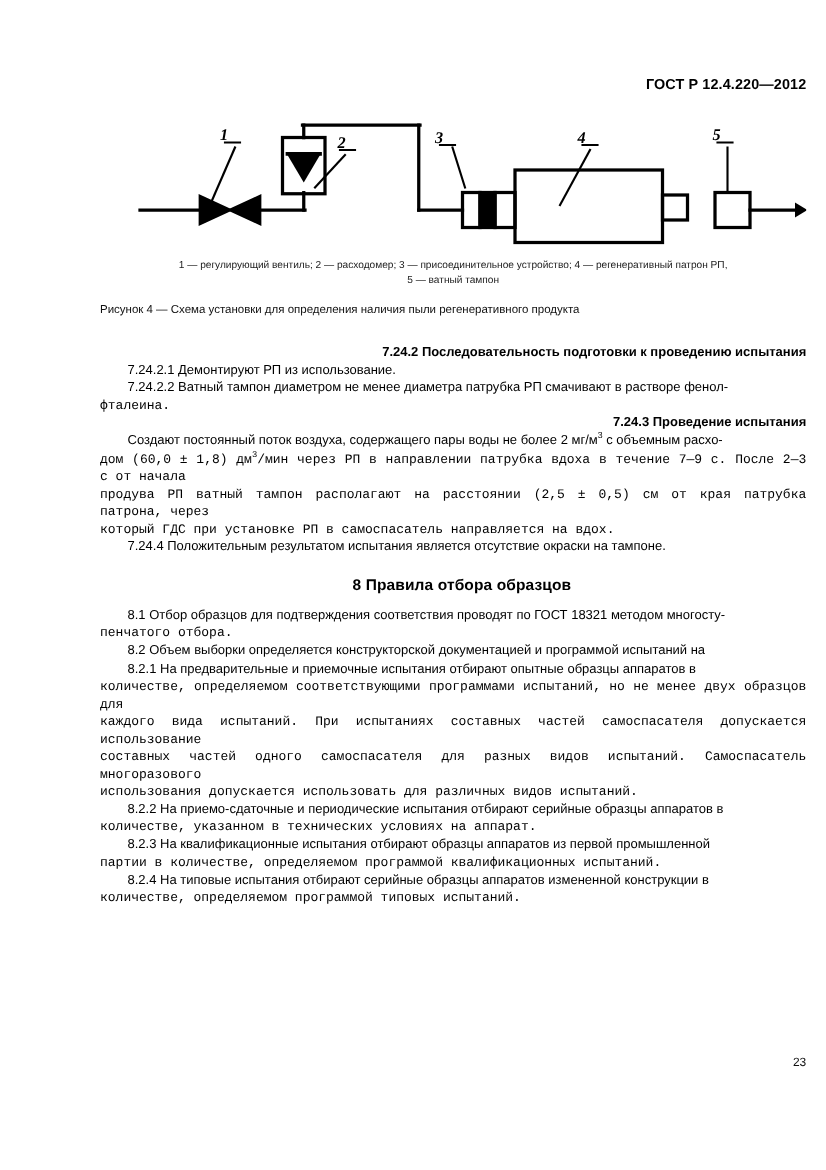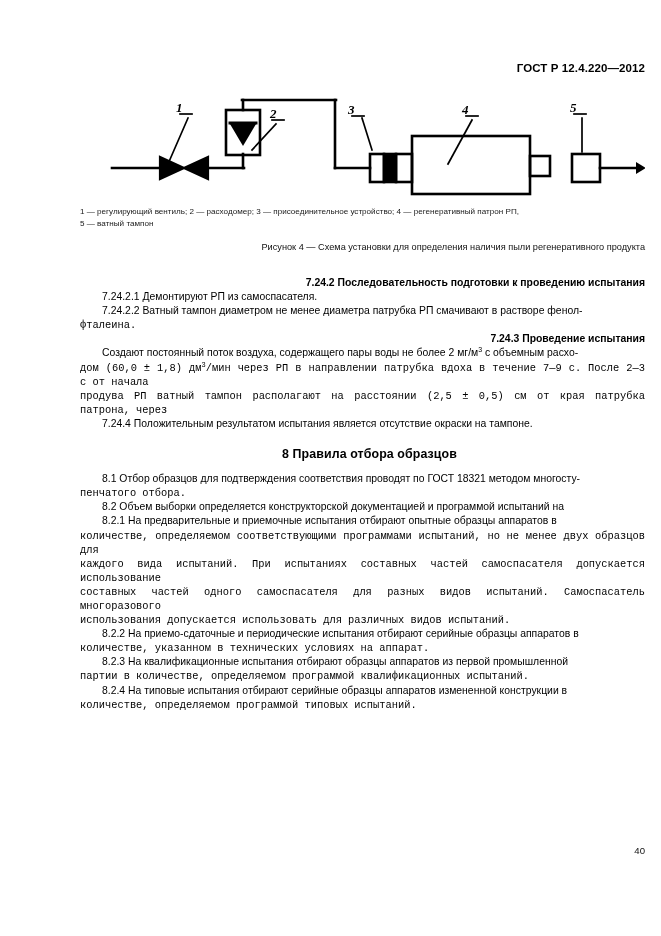--- a/index.html
+++ b/index.html
@@ -31,28 +31,28 @@
   .figure{
     position:absolute;
     left:48px;top:92px;width:565px;height:110px;
   }
   .figure svg{display:block;}
   .fig-legend{
     position:absolute;
     left:48px;top:206px;width:565px;
     font-size:8.1px;
     line-height:12px;
-    text-align:left;
+    text-align:center;
     color:#1a1a1a;
   }
   .fig-caption{
     position:absolute;
     left:48px;top:242px;width:565px;
     font-size:9.2px;
-    text-align:right;
+    text-align:left;
     color:#111;
   }
   
   .body{
     position:absolute;
     left:48px;top:276px;width:565px;
     font-size:10.4px;
     line-height:14.1px;
     text-align:justify;
     color:#000;
@@ -167,31 +167,32 @@
   <div class="fig-legend">
     <div>1 —  регулирующий вентиль; 2 —  расходомер; 3 —  присоединительное устройство; 4 —  регенеративный патрон РП,</div>
     <div>5 —  ватный тампон</div>
   </div>
 
   <div class="fig-caption">Рисунок 4 —  Схема установки для определения наличия пыли регенеративного продукта</div>
 
   <div class="body">
 
     <div class="h-sub">7.24.2  Последовательность подготовки к проведению испытания</div>
-    <div class="p">7.24.2.1  Демонтируют РП из самоспасателя.</div>
+    <div class="p">7.24.2.1  Демонтируют РП из использование.</div>
     <div class="p">7.24.2.2  Ватный тампон диаметром не менее диаметра патрубка РП смачивают в растворе фенол-</div>
     <div class="p noind">фталеина.</div>
 
     <div class="h-sub">7.24.3  Проведение испытания</div>
 
     <div class="p"><span>Создают постоянный поток воздуха, содержащего пары воды не более 2 мг/м</span><sup>3</sup><span> с объемным расхо-</span></div>
 
     <div class="p noind"><span>дом (60,0 ± 1,8) дм</span><sup>3</sup><span>/мин через РП в направлении патрубка вдоха в течение 7—9 с. После 2—3 с от начала</span></div>
 
     <div class="p noind">продува РП ватный тампон располагают на расстоянии (2,5 ± 0,5) см от края патрубка патрона, через</div>
+    <div class="p noind">который ГДС при установке РП в самоспасатель направляется на вдох.</div>
     <div class="p">7.24.4  Положительным результатом испытания является отсутствие окраски на тампоне.</div>
 
     <div class="sp-b"></div>
     <div class="h-sec">8  Правила отбора образцов</div>
     <div class="sp-c"></div>
 
     <div class="p">8.1  Отбор образцов для подтверждения соответствия проводят по ГОСТ 18321 методом многосту-</div>
     <div class="p noind">пенчатого отбора.</div>
     <div class="p">8.2  Объем выборки определяется конструкторской документацией и программой испытаний на</div>
 
@@ -204,14 +205,14 @@
     <div class="p">8.2.2  На приемо-сдаточные и периодические испытания отбирают серийные образцы аппаратов в</div>
     <div class="p noind">количестве, указанном в технических условиях на аппарат.</div>
 
     <div class="p">8.2.3  На квалификационные испытания отбирают образцы аппаратов из первой промышленной</div>
     <div class="p noind">партии в количестве, определяемом программой квалификационных испытаний.</div>
 
     <div class="p">8.2.4  На типовые испытания отбирают серийные образцы аппаратов измененной конструкции в</div>
     <div class="p noind">количестве, определяемом программой типовых испытаний.</div>
   </div>
 
-  <div class="pageno">40</div>
+  <div class="pageno">23</div>
 </div>
 
 </body></html>

